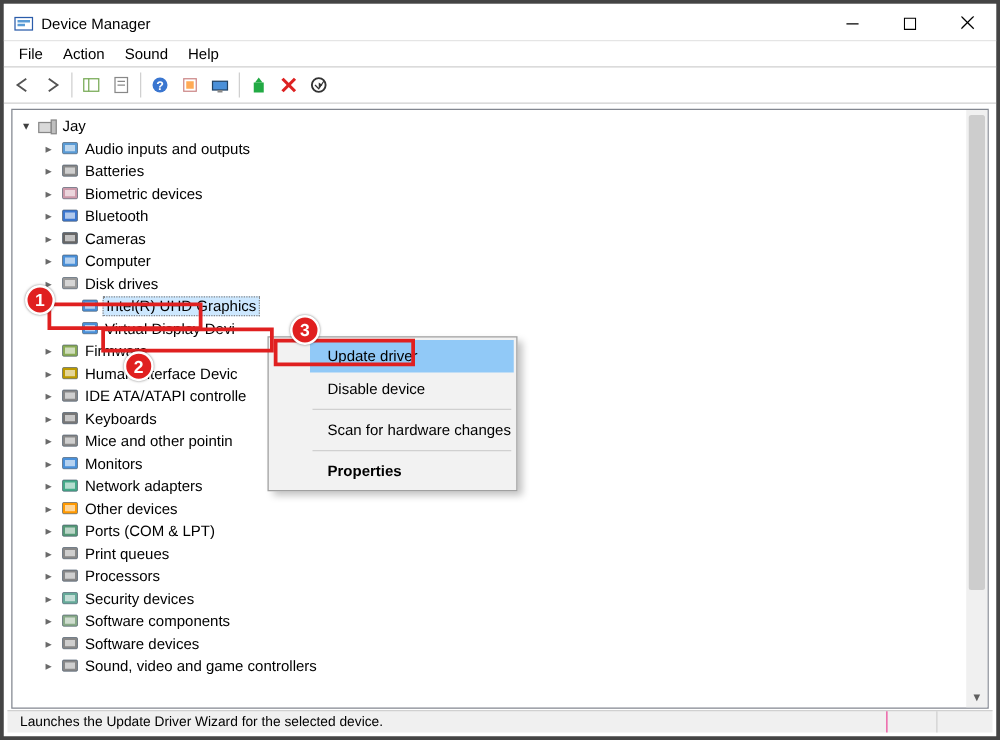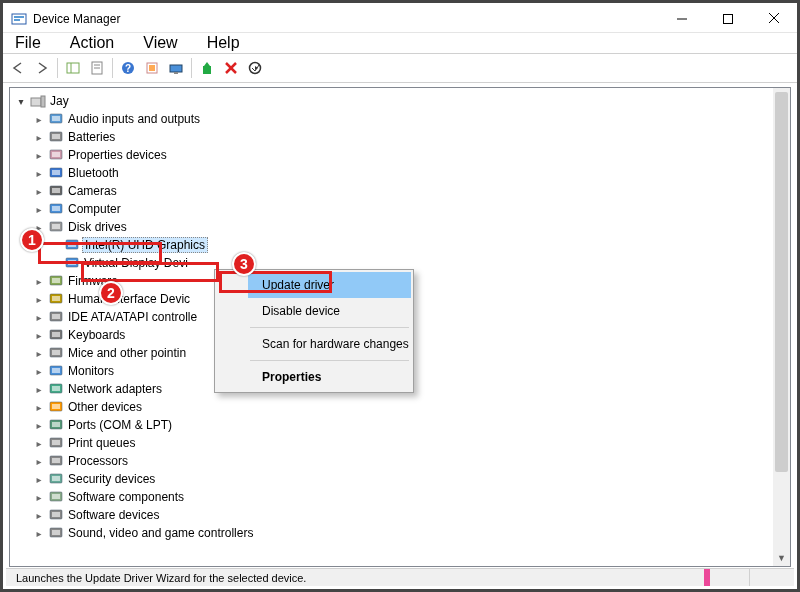--- a/index.html
+++ b/index.html
@@ -1,21 +1,21 @@
 <!DOCTYPE html>
 <html><head>
 <meta charset="utf-8">
 <style>
 * { margin:0; padding:0; box-sizing:border-box; }
 body { font-family:"Segoe UI",Tahoma,sans-serif; font-size:12px; background:#fff; width:800px; height:592px; overflow:hidden; border:3px solid #444; position:relative; }
 .titlebar { height:30px; background:#fff; display:flex; align-items:center; padding:2px 0 0 8px; border-bottom:1px solid #e5e5e5; }
 .titlebar .ico { width:16px; height:16px; margin-right:6px; }
 .titlebar .title { flex:1; font-size:12px; }
 .titlebar .wbtn { width:46px; height:30px; display:flex; align-items:center; justify-content:center; cursor:pointer; }
-.menubar { height:20px; display:flex; align-items:center; padding:0 4px; gap:13px; font-size:16px; }
+.menubar { height:20px; display:flex; align-items:center; padding:0 4px; gap:0; font-size:12px; }
 .menubar .mitem { padding:2px 8px; cursor:default; }
 .toolbar { height:30px; border-top:1px solid #d0d0d0; border-bottom:1px solid #d0d0d0; display:flex; align-items:center; padding:0 4px; gap:2px; }
 .toolbar .tbtn { width:22px; height:22px; display:flex; align-items:center; justify-content:center; cursor:pointer; border:1px solid transparent; }
 .toolbar .sep { width:1px; height:20px; background:#d0d0d0; margin:0 2px; }
 .tree-area { position:absolute; left:6px; right:6px; top:84px; bottom:22px; border:1px solid #828790; overflow:hidden; background:#fff; }
 .tree { padding:4px 0 0 4px; }
 .node { height:18px; display:flex; align-items:center; gap:2px; white-space:nowrap; cursor:default; position:relative; }
 .node .chev { width:14px; text-align:center; color:#6a6a6a; font-size:10px; }
 .node .chev.open { color:#404040; }
 .node .dico { width:16px; height:16px; flex-shrink:0; }
@@ -24,21 +24,21 @@
 .scrolltrack { position:absolute; right:0; top:0; bottom:0; width:17px; background:#f0f0f0; }
 .scrollthumb { position:absolute; left:2px; right:2px; top:4px; height:380px; background:#cdcdcd; border-radius:2px; }
 .scrollarrow { position:absolute; left:0; right:0; height:17px; display:flex; align-items:center; justify-content:center; font-size:9px; color:#606060; }
 .ctxmenu { position:absolute; background:#f2f2f2; border:1px solid #a0a0a0; box-shadow:4px 4px 6px rgba(0,0,0,.25); padding:2px; font-size:12px; }
 .ctxmenu .citem { padding:6px 50px 6px 14px; cursor:default; white-space:nowrap; }
 .ctxmenu .citem.hl { background:#91c9f7; }
 .ctxmenu .csep { height:1px; background:#d0d0d0; margin:3px 2px; }
 .ctxmenu .citem.bold { font-weight:bold; }
 .statusbar { position:absolute; left:3px; right:3px; bottom:3px; height:18px; border-top:1px solid #d0d0d0; display:flex; align-items:center; font-size:11px; padding:0 4px; background:#f0f0f0; }
 .statusbar .cell { border-right:1px solid #d0d0d0; padding:0 6px; height:100%; display:flex; align-items:center; }
-.statusbar .cell.first { flex:1; border-right:6px solid #ec4899; }
+.statusbar .cell.first { flex:1; border-right:1px solid #ec4899; }
 .annot { position:absolute; border:3px solid #e02020; pointer-events:none; }
 .callout { position:absolute; width:24px; height:24px; border-radius:50%; background:#e02020; border:2px solid #fff; color:#fff; font-weight:bold; font-size:14px; display:flex; align-items:center; justify-content:center; box-shadow:0 0 2px rgba(0,0,0,.5); pointer-events:none; }
 svg { display:block; }
 </style>
 </head>
 <body>
 
 <div class="titlebar">
   <span class="ico">
     <svg width="16" height="16">
@@ -62,21 +62,21 @@
       <svg width="11" height="11">
         <line x1="0" y1="0" x2="10" y2="10" stroke="#000"></line>
         <line x1="10" y1="0" x2="0" y2="10" stroke="#000"></line>
       </svg>
     </div>
 </div>
 
 <div class="menubar">
   <div class="mitem">File</div>
   <div class="mitem">Action</div>
-  <div class="mitem">View</div>
+  <div class="mitem">Sound</div>
   <div class="mitem">Help</div>
 </div>
 
 <div class="toolbar">
   <div class="tbtn">
       <svg width="14" height="14">
         <path d="M10 2 L3 7 L10 12" fill="none" stroke="#555" stroke-width="1.5"></path>
       </svg>
     </div>
   <div class="tbtn">
@@ -176,21 +176,21 @@
         <span class="lbl">Batteries</span>
       </div>
       <div class="node" style="padding-left:18px">
         <span class="chev">▸</span>
         <span class="dico">
           <svg width="16" height="16">
             <rect x="2" y="3" width="12" height="9" rx="1" fill="#c9a" stroke="#456" stroke-width="0.5"></rect>
             <rect x="4" y="5" width="8" height="5" fill="#fff" opacity="0.6"></rect>
           </svg>
         </span>
-        <span class="lbl">Properties devices</span>
+        <span class="lbl">Biometric devices</span>
       </div>
       <div class="node" style="padding-left:18px">
         <span class="chev">▸</span>
         <span class="dico">
           <svg width="16" height="16">
             <rect x="2" y="3" width="12" height="9" rx="1" fill="#3a76d0" stroke="#456" stroke-width="0.5"></rect>
             <rect x="4" y="5" width="8" height="5" fill="#fff" opacity="0.6"></rect>
           </svg>
         </span>
         <span class="lbl">Bluetooth</span>

